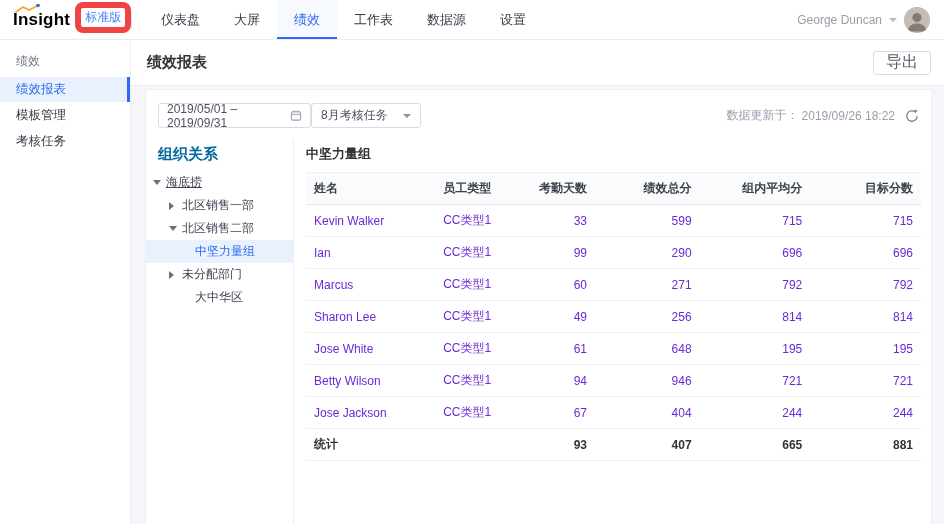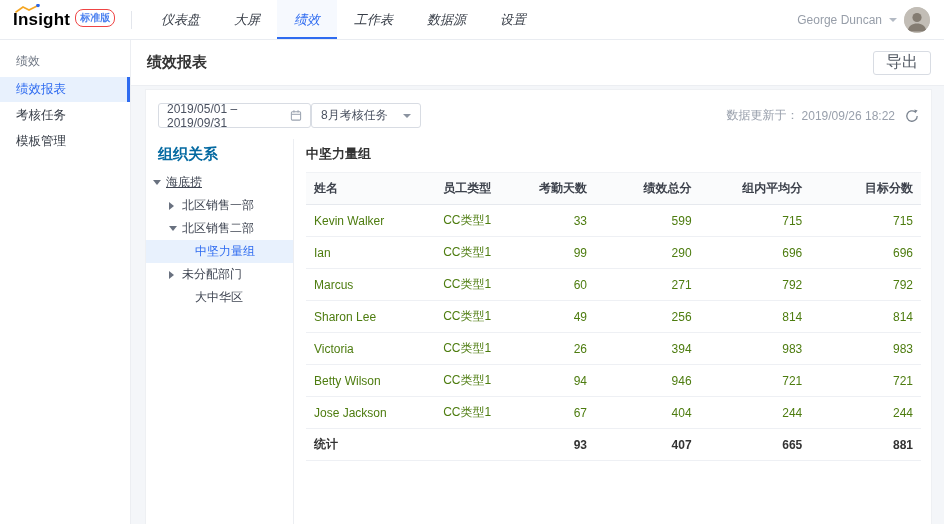--- a/index.html
+++ b/index.html
@@ -5,23 +5,23 @@
   * { box-sizing: border-box; margin: 0; padding: 0; }
   html,body { width:944px; height:524px; overflow:hidden; }
   body { font-family:"Liberation Sans","DejaVu Sans",sans-serif; background:#fff; color:#333; font-size:12px; }
 
   
   .topnav { height:40px; display:flex; align-items:center; border-bottom:1px solid #e9ecf1; background:#fff; }
   .brand { width:131px; height:100%; display:flex; align-items:center; padding-left:13px; flex-shrink:0; }
   .logo { position:relative; }
   .logo-text { font-size:17px; font-weight:bold; color:#000000; letter-spacing:.2px; }
   .logo-chart { position:absolute; top:-6px; left:1px; }
-  .brand-badge { margin-left:5px; margin-top:-4px; font-size:10px; color:#4d82f0; border:1px solid #ef4444; border-radius:8px; padding:1px 4px; white-space:nowrap;font-weight:bold; }
+  .brand-badge { margin-left:5px; margin-top:-4px; font-size:12px; color:#4d82f0; border:6px solid #ef4444; border-radius:8px; padding:1px 4px; white-space:nowrap; }
   .nav-vsep { width:1px; height:18px; background:#e3e6ec; }
-  .nav-menu { display:flex; height:100%; margin-left:12px;font-style:italic; }
+  .nav-menu { display:flex; height:100%; margin-left:12px; }
   .nav-item { height:100%; display:flex; align-items:center; padding:0 17px; font-size:13px; color:#363c46; cursor:pointer; position:relative; }
   .nav-item.active { color:#2e6bf0; background:#f6f9fe; }
   .nav-item.active::after { content:""; position:absolute; left:0; right:0; bottom:0; height:2px; background:#2e6bf0; }
   .nav-user { margin-left:auto; display:flex; align-items:center; gap:7px; padding-right:14px; cursor:pointer; }
   .user-name { font-size:12px; color:#979ea9; }
   .caret-down-sm { width:0; height:0; border-left:4px solid transparent; border-right:4px solid transparent; border-top:4px solid #b3bac4; }
   .avatar { width:26px; height:26px; border-radius:50%; overflow:hidden; background:#c7c2bb; flex-shrink:0; }
 
   
   .layout { display:flex; height:484px; }
@@ -58,21 +58,21 @@
   .tree-node.selected { background:#e8f1fd; color:#2e6bf0; }
   .tw { width:13px; display:flex; align-items:center; flex-shrink:0; }
   .caret-exp { width:0; height:0; border-left:4px solid transparent; border-right:4px solid transparent; border-top:5px solid #69717f; }
   .caret-col { width:0; height:0; border-top:4px solid transparent; border-bottom:4px solid transparent; border-left:5px solid #69717f; }
 
   
   .table-col { flex:1; min-width:0; padding:2px 10px 0 12px; }
   .table-title { font-size:13px; font-weight:bold; color:#333; padding:4px 0 9px 0; }
   table { width:100%; border-collapse:collapse; table-layout:fixed; font-size:12px; }
   th { background:#fafbfc; font-weight:bold; color:#3c414b; padding:7px 8px; border-bottom:1px solid #e6e9ee; border-top:1px solid #f0f2f5; }
-  td { color:#4d7c0f; padding:7px 8px; border-bottom:1px solid #eef0f4; white-space:nowrap; overflow:hidden; }
+  td { color:#6d28d9; padding:7px 8px; border-bottom:1px solid #eef0f4; white-space:nowrap; overflow:hidden; }
   th.l, td.l { text-align:left;margin-left:32px; }
   th.r, td.r { text-align:right; }
   tr.summary td { font-weight:bold; color:#333; }
 </style>
 </head>
 <body>
 
 <header class="topnav">
   <div class="brand">
     <div class="logo">
@@ -104,22 +104,22 @@
       </svg>
     </span>
   </div>
 </header>
 
 <div class="layout">
 
   <aside class="sidebar">
     <div class="side-section">绩效</div>
     <div class="side-item active">绩效报表</div>
+    <div class="side-item">模板管理</div>
     <div class="side-item">考核任务</div>
-    <div class="side-item">模板管理</div>
   </aside>
 
   <div class="main">
     <div class="page-header">
       <span class="page-title">绩效报表</span>
       <button class="export-btn">导出</button>
     </div>
 
     <div class="content-bg">
       <div class="card">
@@ -235,26 +235,26 @@
                 </tr>
                 <tr>
                   <td class="l">Sharon Lee</td>
                   <td class="l">CC类型1</td>
                   <td class="r">49</td>
                   <td class="r">256</td>
                   <td class="r">814</td>
                   <td class="r">814</td>
                 </tr>
                 <tr>
-                  <td class="l">Victoria</td>
-                  <td class="l">CC类型1</td>
-                  <td class="r">26</td>
-                  <td class="r">394</td>
-                  <td class="r">983</td>
-                  <td class="r">983</td>
+                  <td class="l">Jose White</td>
+                  <td class="l">CC类型1</td>
+                  <td class="r">61</td>
+                  <td class="r">648</td>
+                  <td class="r">195</td>
+                  <td class="r">195</td>
                 </tr>
                 <tr>
                   <td class="l">Betty Wilson</td>
                   <td class="l">CC类型1</td>
                   <td class="r">94</td>
                   <td class="r">946</td>
                   <td class="r">721</td>
                   <td class="r">721</td>
                 </tr>
                 <tr>

